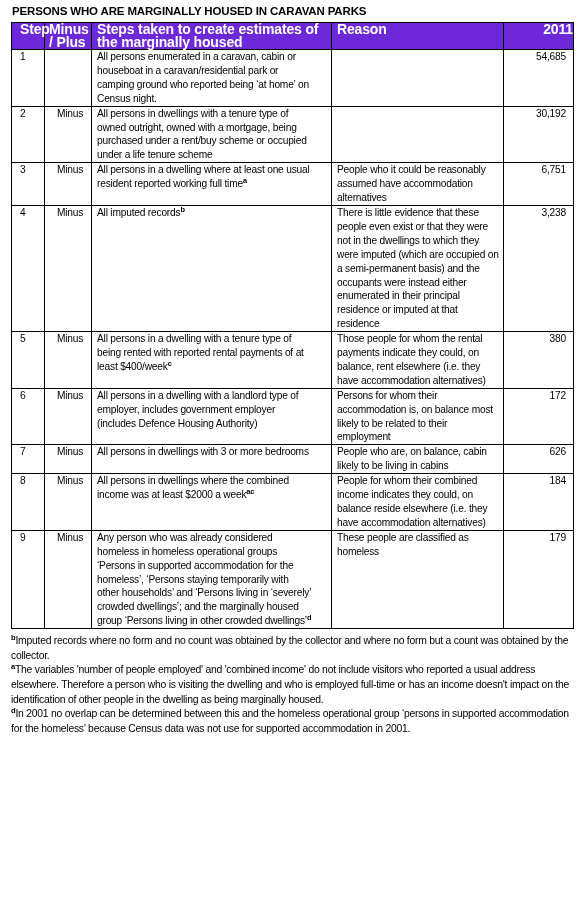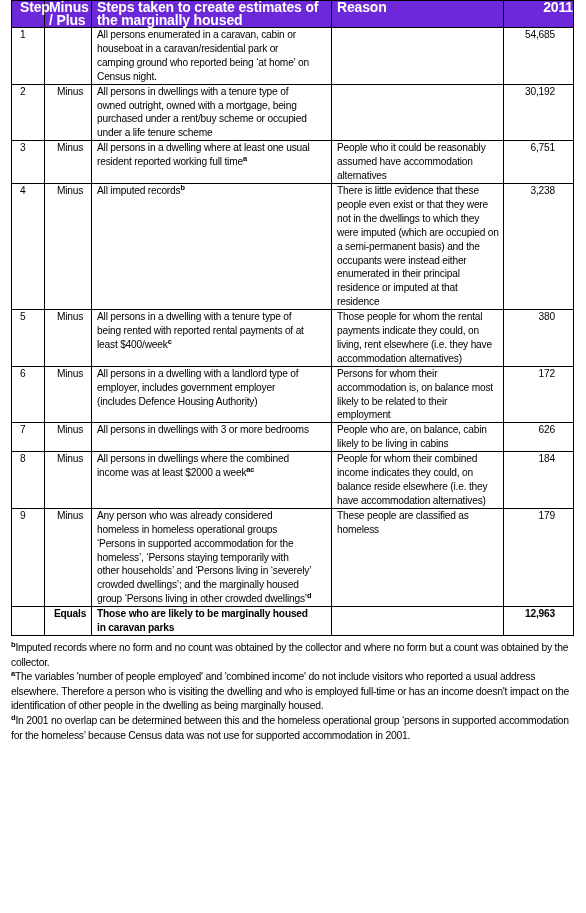--- a/index.html
+++ b/index.html
@@ -58,21 +58,21 @@
   .body-row td {
     font-size: 10.2px;
     line-height: 13.9px;
     letter-spacing: -0.2px;
     padding: 4px 2px 4px 2px;
   }
   .body-row td.c-step   { padding-left: 8px; }
   .body-row td.c-sign   { padding-left: 4px; text-align: center; }
   .body-row td.c-steps  { padding-left: 5px; padding-right: 18px; }
   .body-row td.c-reason { padding-left: 5px; padding-right: 4px; }
-  .body-row td.c-year   { text-align: right; padding-right: 18px; white-space: nowrap; }
+  .body-row td.c-year   { text-align: right; padding-right: 7px; white-space: nowrap; }
 
   .body-row.equals td {
     font-weight: bold;
   }
   .body-row.equals td.c-sign { padding-left: 4px; }
 
   .c-step   { width: 33px; }
   .c-sign   { width: 47px; }
   .c-steps  { width: 240px; }
   .c-reason { width: 172px; }
@@ -99,20 +99,21 @@
   .footnotes sup {
     font-size: 7.6px;
     font-weight: bold;
   }
 </style>
 </head>
 <body>
 
 <div class="page">
 
+  <div class="doc-title">PERSONS WHO ARE MARGINALLY HOUSED IN CARAVAN PARKS</div>
 
   <table class="est-table">
     <colgroup>
       <col class="c-step">
         <col class="c-sign">
         <col class="c-steps">
         <col class="c-reason">
         <col class="c-year">
     </colgroup>
     <tbody>
@@ -148,21 +149,21 @@
           <td class="c-step">4</td>
           <td class="c-sign">Minus</td>
           <td class="c-steps">All imputed records<sup>b</sup></td>
           <td class="c-reason">There is little evidence that these people even exist or that they were not in the dwellings to which they were imputed (which are occupied on a semi-permanent basis) and the occupants were instead either enumerated in their principal residence or imputed at that residence</td>
           <td class="c-year">3,238</td>
         </tr>
         <tr class="body-row">
           <td class="c-step">5</td>
           <td class="c-sign">Minus</td>
           <td class="c-steps">All persons in a dwelling with a tenure type of being rented with reported rental payments of at least $400/week<sup>c</sup></td>
-          <td class="c-reason">Those people for whom the rental payments indicate they could, on living, rent elsewhere (i.e. they have accommodation alternatives)</td>
+          <td class="c-reason">Those people for whom the rental payments indicate they could, on balance, rent elsewhere (i.e. they have accommodation alternatives)</td>
           <td class="c-year">380</td>
         </tr>
         <tr class="body-row">
           <td class="c-step">6</td>
           <td class="c-sign">Minus</td>
           <td class="c-steps">All persons in a dwelling with a landlord type of employer, includes government employer (includes Defence Housing Authority)</td>
           <td class="c-reason">Persons for whom their accommodation is, on balance most likely to be related to their employment</td>
           <td class="c-year">172</td>
         </tr>
         <tr class="body-row">
@@ -178,27 +179,20 @@
           <td class="c-steps">All persons in dwellings where the combined income was at least $2000 a week<sup>ac</sup></td>
           <td class="c-reason">People for whom their combined income indicates they could, on balance reside elsewhere (i.e. they have accommodation alternatives)</td>
           <td class="c-year">184</td>
         </tr>
         <tr class="body-row">
           <td class="c-step">9</td>
           <td class="c-sign">Minus</td>
           <td class="c-steps">Any person who was already considered homeless in homeless operational groups ‘Persons in supported accommodation for the homeless’, ‘Persons staying temporarily with other households’ and ‘Persons living in ‘severely’ crowded dwellings’; and the marginally housed group ‘Persons living in other crowded dwellings’<sup>d</sup></td>
           <td class="c-reason">These people are classified as homeless</td>
           <td class="c-year">179</td>
-        </tr>
-        <tr class="body-row equals">
-          <td class="c-step"></td>
-          <td class="c-sign">Equals</td>
-          <td class="c-steps">Those who are likely to be marginally housed in caravan parks</td>
-          <td class="c-reason"></td>
-          <td class="c-year">12,963</td>
         </tr>
       </tbody>
   </table>
 
   <div class="footnotes">
       <p><sup>b</sup><span>Imputed records where no form and no count was obtained by the collector and where no form but a count was obtained by the collector.</span></p>
       <p><sup>a</sup><span>The variables 'number of people employed' and 'combined income' do not include visitors who reported a usual address elsewhere. Therefore a person who is visiting the dwelling and who is employed full-time or has an income doesn't impact on the identification of other people in the dwelling as being marginally housed.</span></p>
       <p><sup>d</sup><span>In 2001 no overlap can be determined between this and the homeless operational group ‘persons in supported accommodation for the homeless’ because Census data was not use for supported accommodation in 2001.</span></p>
     </div>
 

